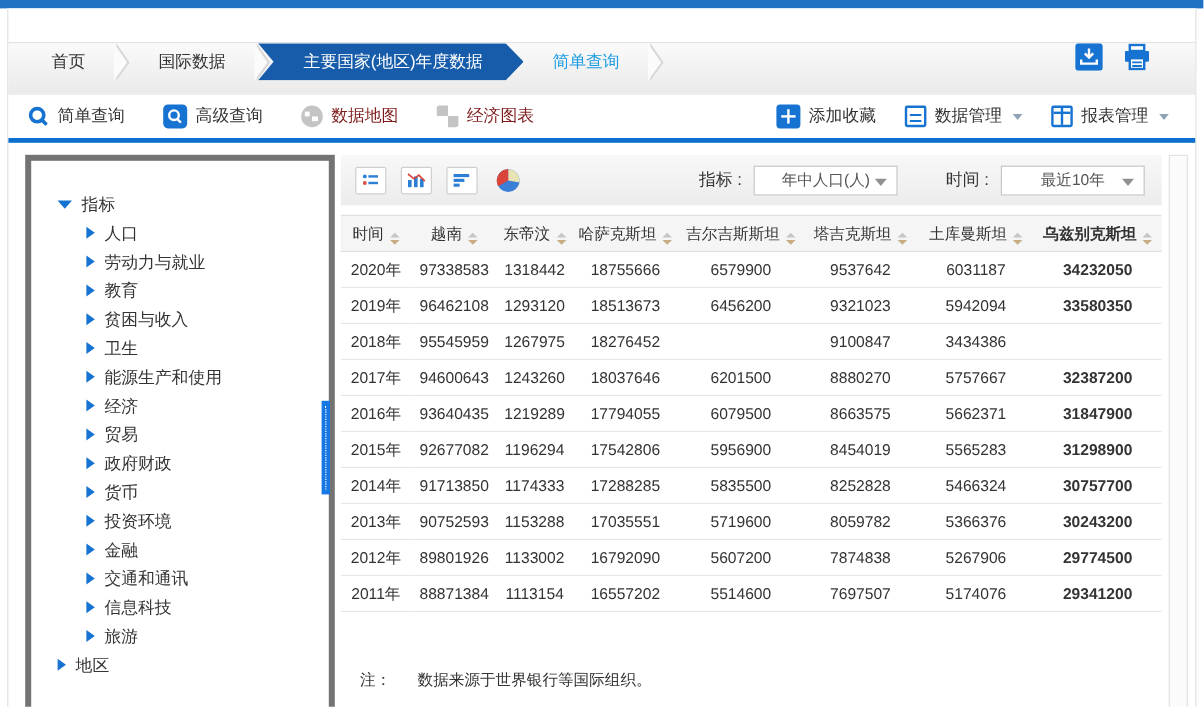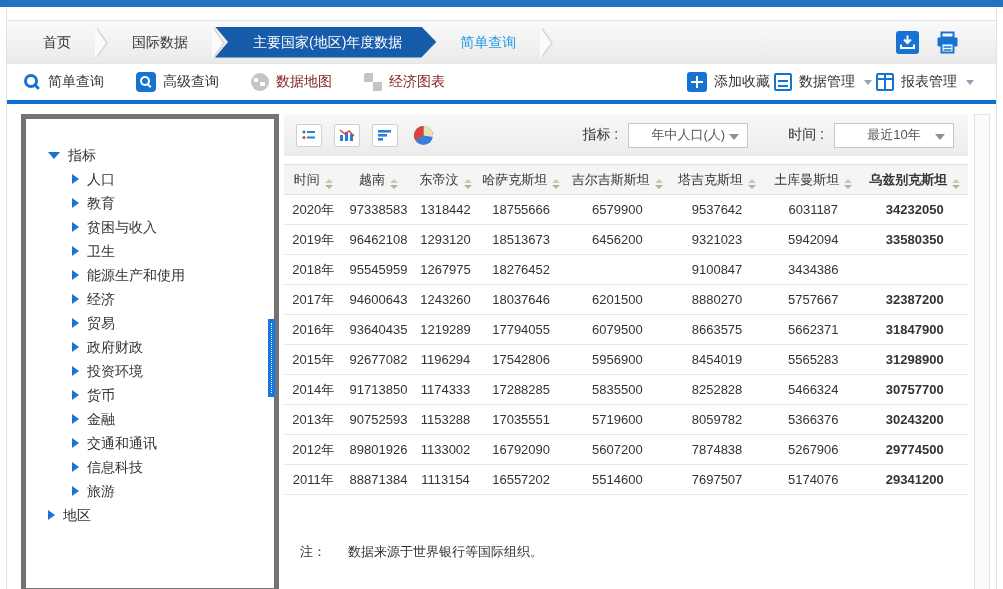--- a/index.html
+++ b/index.html
@@ -12,42 +12,42 @@
   
   .topbar { height:7px; background:#2173c2; }
   
   .frame {
     position:absolute; left:6px; right:6px; top:7px; bottom:0;
     border-left:1px solid #e2e2e2; border-right:1px solid #e2e2e2;
     background:#fff;
   }
   
   .tabstrip {
-    margin-top:13px; height:44px; display:flex; align-items:center;
+    margin-top:28px; height:44px; display:flex; align-items:flex-start;
     background:linear-gradient(#fafafa,#eaeaea);
     border-top:1px solid #e4e4e4; border-bottom:1px solid #e6e6e6;
     padding-left:12px;
   }
   .tab { line-height:31px; padding:0 24px; font-size:14px; color:#333; cursor:pointer; white-space:nowrap; }
   .tab.link { color:#1b9ce4; }
   .tab.active {
     background:#175caa; color:#fff; padding:0 34px 0 38px; margin-left:-10px;
     clip-path:polygon(0 0, calc(100% - 15px) 0, 100% 50%, calc(100% - 15px) 100%, 0 100%, 13px 50%);
   }
   .tab-sep { position:relative; width:13px; height:31px; flex:none; }
   .tab-sep::before, .tab-sep::after { content:''; position:absolute; top:0; width:0; height:0;
     border-top:16px solid transparent; border-bottom:15px solid transparent; }
   .tab-sep::before { left:2px; border-left:11px solid #d7d7d7; }
   .tab-sep::after  { left:0;  border-left:11px solid #fbfbfb; }
   .tabstrip-icons { margin-left:auto; display:flex; align-items:center; gap:16px; padding-right:36px; }
   .tabstrip-icons svg { display:block; cursor:pointer; }
   
   .toolbar { height:36px; display:flex; align-items:center; background:#fff; padding:0 16px 0 16px; }
   .tb-left { display:flex; align-items:center; gap:32px; }
-  .tb-right { margin-left:auto; display:flex; align-items:center; gap:4px; padding-right:6px; }
+  .tb-right { margin-left:auto; display:flex; align-items:center; gap:24px; padding-right:6px; }
   .tb-item { display:flex; align-items:center; gap:7px; font-size:14px; cursor:pointer; white-space:nowrap; }
   .tb-item.disabled { color:#7f1d1d; cursor:default; }
   .caret-down { width:0; height:0; border-left:4px solid transparent; border-right:4px solid transparent; border-top:5px solid #8fa3b5; margin-left:2px; }
   
   .ico-search { position:relative; width:18px; height:18px; flex:none; }
   .ico-search::before { content:''; position:absolute; left:1px; top:1px; width:8px; height:8px; border:3px solid #1673d2; border-radius:50%; }
   .ico-search::after { content:''; position:absolute; left:12px; top:10px; width:3px; height:7px; background:#1673d2; transform:rotate(-45deg); border-radius:1px; }
   .ico-searchbox { position:relative; width:20px; height:20px; flex:none; background:#1673d2; border-radius:4px; }
   .ico-searchbox::before { content:''; position:absolute; left:4px; top:4px; width:6px; height:6px; border:2px solid #fff; border-radius:50%; }
   .ico-searchbox::after { content:''; position:absolute; left:12px; top:11px; width:2px; height:5px; background:#fff; transform:rotate(-45deg); }
@@ -189,20 +189,24 @@
           <span class="arr-down"></span>
           <span>指标</span>
         </div>
         <div class="tree-children">
 
             <div class="tree-row">
               <span class="arr-right"></span>
               <span>人口</span>
             </div>
 
+            <div class="tree-row">
+              <span class="arr-right"></span>
+              <span>劳动力与就业</span>
+            </div>
 
             <div class="tree-row">
               <span class="arr-right"></span>
               <span>教育</span>
             </div>
 
             <div class="tree-row">
               <span class="arr-right"></span>
               <span>贫困与收入</span>
             </div>
@@ -227,26 +231,26 @@
               <span>贸易</span>
             </div>
 
             <div class="tree-row">
               <span class="arr-right"></span>
               <span>政府财政</span>
             </div>
 
             <div class="tree-row">
               <span class="arr-right"></span>
+              <span>货币</span>
+            </div>
+
+            <div class="tree-row">
+              <span class="arr-right"></span>
               <span>投资环境</span>
-            </div>
-
-            <div class="tree-row">
-              <span class="arr-right"></span>
-              <span>货币</span>
             </div>
 
             <div class="tree-row">
               <span class="arr-right"></span>
               <span>金融</span>
             </div>
 
             <div class="tree-row">
               <span class="arr-right"></span>
               <span>交通和通讯</span>

